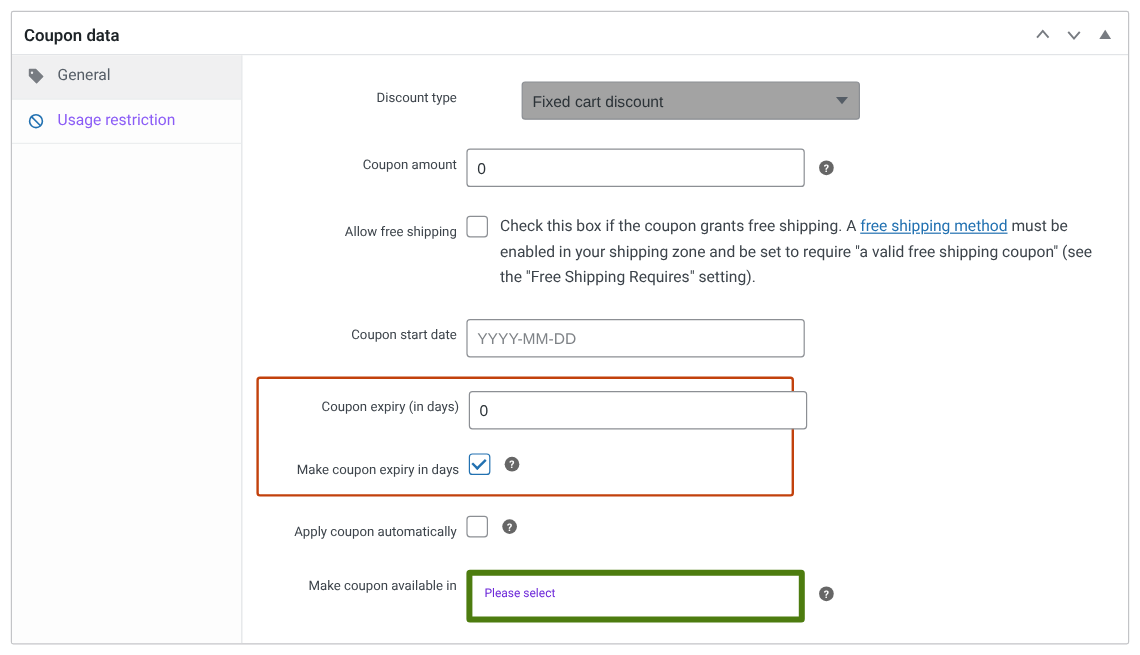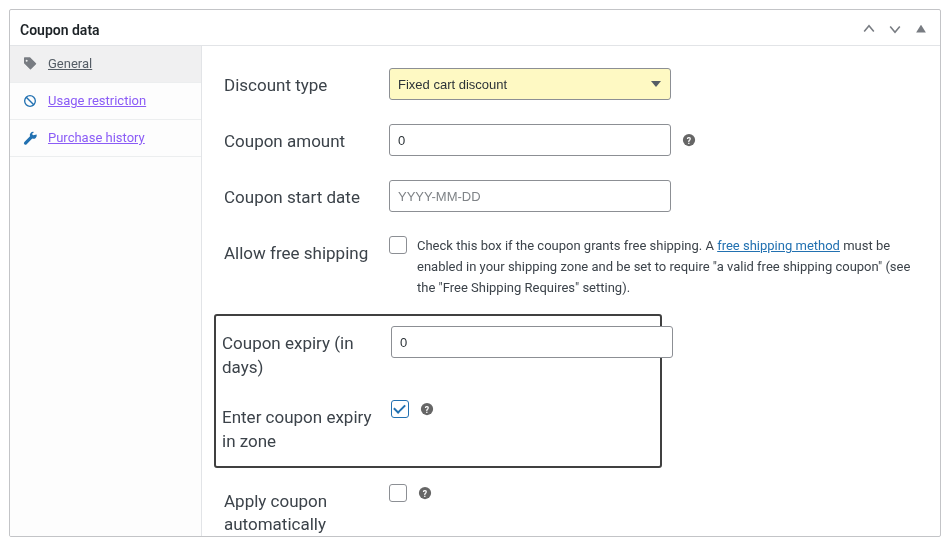--- a/index.html
+++ b/index.html
@@ -69,65 +69,67 @@
     font-size: 13px;
   }
   .tab.active {
     background: #f0f0f1;
     color: #555d66;
   }
   .tab .t-icon {
     width:16px; height:16px; flex-shrink:0; display:flex; align-items:center; justify-content:center;
   }
   .tab.active .t-icon { filter: none; }
-  .tab .t-label { line-height:1.2;text-decoration:underline; }
+  .tab .t-label { line-height:1.2; }
 
   
   .content {
     flex:1;
     padding: 12px 18px 18px 22px;
     overflow:auto;
   }
   .field-row {
     display:flex;
     align-items:flex-start;
     padding: 10px 0 14px 0;
   }
   .field-row.compact { padding-bottom: 10px; }
   .field-label {
     width: 165px;
     padding-top: 6px;
     padding-right: 8px;
     color: #3c434a;
-    font-size: 17px;
+    font-size: 11px;
     flex-shrink:0;
     line-height:1.4;
+    text-align:right;
   }
   .field-body {
     flex:1;
     display:flex;
     align-items:flex-start;
     gap: 10px;
   }
   select, input[type=text] {
     width: 282px;
     height: 32px;
     border: 1px solid #8c8f94;
     border-radius: 3px;
     padding: 0 8px;
     font-size: 13px;
     color: #2c3338;
     background: #fff;
   }
   input::placeholder { color: #7f8387; }
   select {
     appearance:none;
-    background: #fef9c3;
+    background: #a3a3a3;
     padding-right: 28px;
     position: relative;
+    margin-left: 46px;
   }
   .select-wrap { position: relative; display:inline-block; }
   .select-wrap::after {
     content:"";
     position:absolute; right:10px; top:50%; transform:translateY(-50%);
     width:0;height:0;
     border-left:5px solid transparent;
     border-right:5px solid transparent;
     border-top:6px solid #555d66;
     pointer-events:none;
@@ -170,21 +172,21 @@
   .check-text {
     font-size:13px;
     color:#3c434a;
     line-height:1.6;
     padding-top:0;
     max-width: 560px;
   }
   .check-text a { color:#2271b1; text-decoration:underline; }
 
   .highlight-box {
-    border: 2px solid #404040;
+    border: 2px solid #c2410c;
     border-radius: 3px;
     padding: 6px 8px 10px 6px;
     margin-left: -10px;
     margin-right: 260px;
     margin-top: 2px;
     margin-bottom: 6px;
   }
   .highlight-box .field-row:first-child { padding-top: 4px; }
   .highlight-box .field-label { width: 169px; }
   .highlight-box .field-row:last-child { padding-bottom: 2px; }
@@ -239,28 +241,20 @@
       </div>
       <div class="tab">
         <span class="t-icon">
           <svg viewBox="0 0 24 24" width="16" height="16" fill="none" stroke="#2271b1" stroke-width="2">
               <circle cx="12" cy="12" r="8"></circle>
               <line x1="6" y1="6" x2="18" y2="18"></line>
             </svg>
         </span>
         <span class="t-label">Usage restriction</span>
       </div>
-      <div class="tab">
-        <span class="t-icon">
-          <svg viewBox="0 0 24 24" width="16" height="16" fill="#2271b1">
-              <path d="M22 6.9a5 5 0 0 1-6.6 6L7 21.3a2.4 2.4 0 1 1-3.4-3.4L12 9.5a5 5 0 0 1 6-6.6l-3.1 3.1 2 2z"></path>
-            </svg>
-        </span>
-        <span class="t-label">Purchase history</span>
-      </div>
     </div>
 
     <div class="content">
 
       <div class="field-row">
         <div class="field-label">Discount type</div>
         <div class="field-body">
           <span class="select-wrap">
             <select>
               <option>Fixed cart discount</option>
@@ -276,47 +270,47 @@
           <span class="help-icon">
             <svg viewBox="0 0 16 16" fill="#666">
                 <circle cx="8" cy="8" r="7"></circle>
                 <text x="8" y="12" text-anchor="middle" font-size="10" fill="#fff" font-weight="bold">?</text>
               </svg>
           </span>
         </div>
       </div>
 
       <div class="field-row">
-        <div class="field-label">Coupon start date</div>
-        <div class="field-body">
-          <input type="text" placeholder="YYYY-MM-DD" style="">
-        </div>
-      </div>
-
-      <div class="field-row">
         <div class="field-label">Allow free shipping</div>
         <div class="field-body">
           <div class="check">
             <input type="checkbox" style="">
             <div class="check-text">
               <span>Check this box if the coupon grants free shipping. A </span><a href="#">free shipping method</a><span> must be enabled in your shipping zone and be set to require "a valid free shipping coupon" (see the "Free Shipping Requires" setting).</span>
             </div>
           </div>
         </div>
       </div>
 
+      <div class="field-row">
+        <div class="field-label">Coupon start date</div>
+        <div class="field-body">
+          <input type="text" placeholder="YYYY-MM-DD" style="">
+        </div>
+      </div>
+
       <div class="highlight-box">
         <div class="field-row compact">
           <div class="field-label">Coupon expiry (in days)</div>
           <div class="field-body">
             <input type="text" value="0" style="">
           </div>
         </div>
         <div class="field-row">
-          <div class="field-label">Enter coupon expiry in zone</div>
+          <div class="field-label">Make coupon expiry in days</div>
           <div class="field-body" style="align-items:center;">
             <input type="checkbox" checked="" style="">
             <span class="help-icon" style="margin-top:0;">
               <svg viewBox="0 0 16 16" fill="#666">
                   <circle cx="8" cy="8" r="7"></circle>
                   <text x="8" y="12" text-anchor="middle" font-size="10" fill="#fff" font-weight="bold">?</text>
                 </svg>
             </span>
           </div>
         </div>
@@ -329,20 +323,21 @@
           <span class="help-icon" style="margin-top:0;">
             <svg viewBox="0 0 16 16" fill="#666">
                 <circle cx="8" cy="8" r="7"></circle>
                 <text x="8" y="12" text-anchor="middle" font-size="10" fill="#fff" font-weight="bold">?</text>
               </svg>
           </span>
         </div>
       </div>
 
       <div class="field-row">
+        <div class="field-label">Make coupon available in</div>
         <div class="field-body">
           <div class="multiselect">Please select</div>
           <span class="help-icon" style="margin-top:12px;">
             <svg viewBox="0 0 16 16" fill="#666">
                 <circle cx="8" cy="8" r="7"></circle>
                 <text x="8" y="12" text-anchor="middle" font-size="10" fill="#fff" font-weight="bold">?</text>
               </svg>
           </span>
         </div>
       </div>

